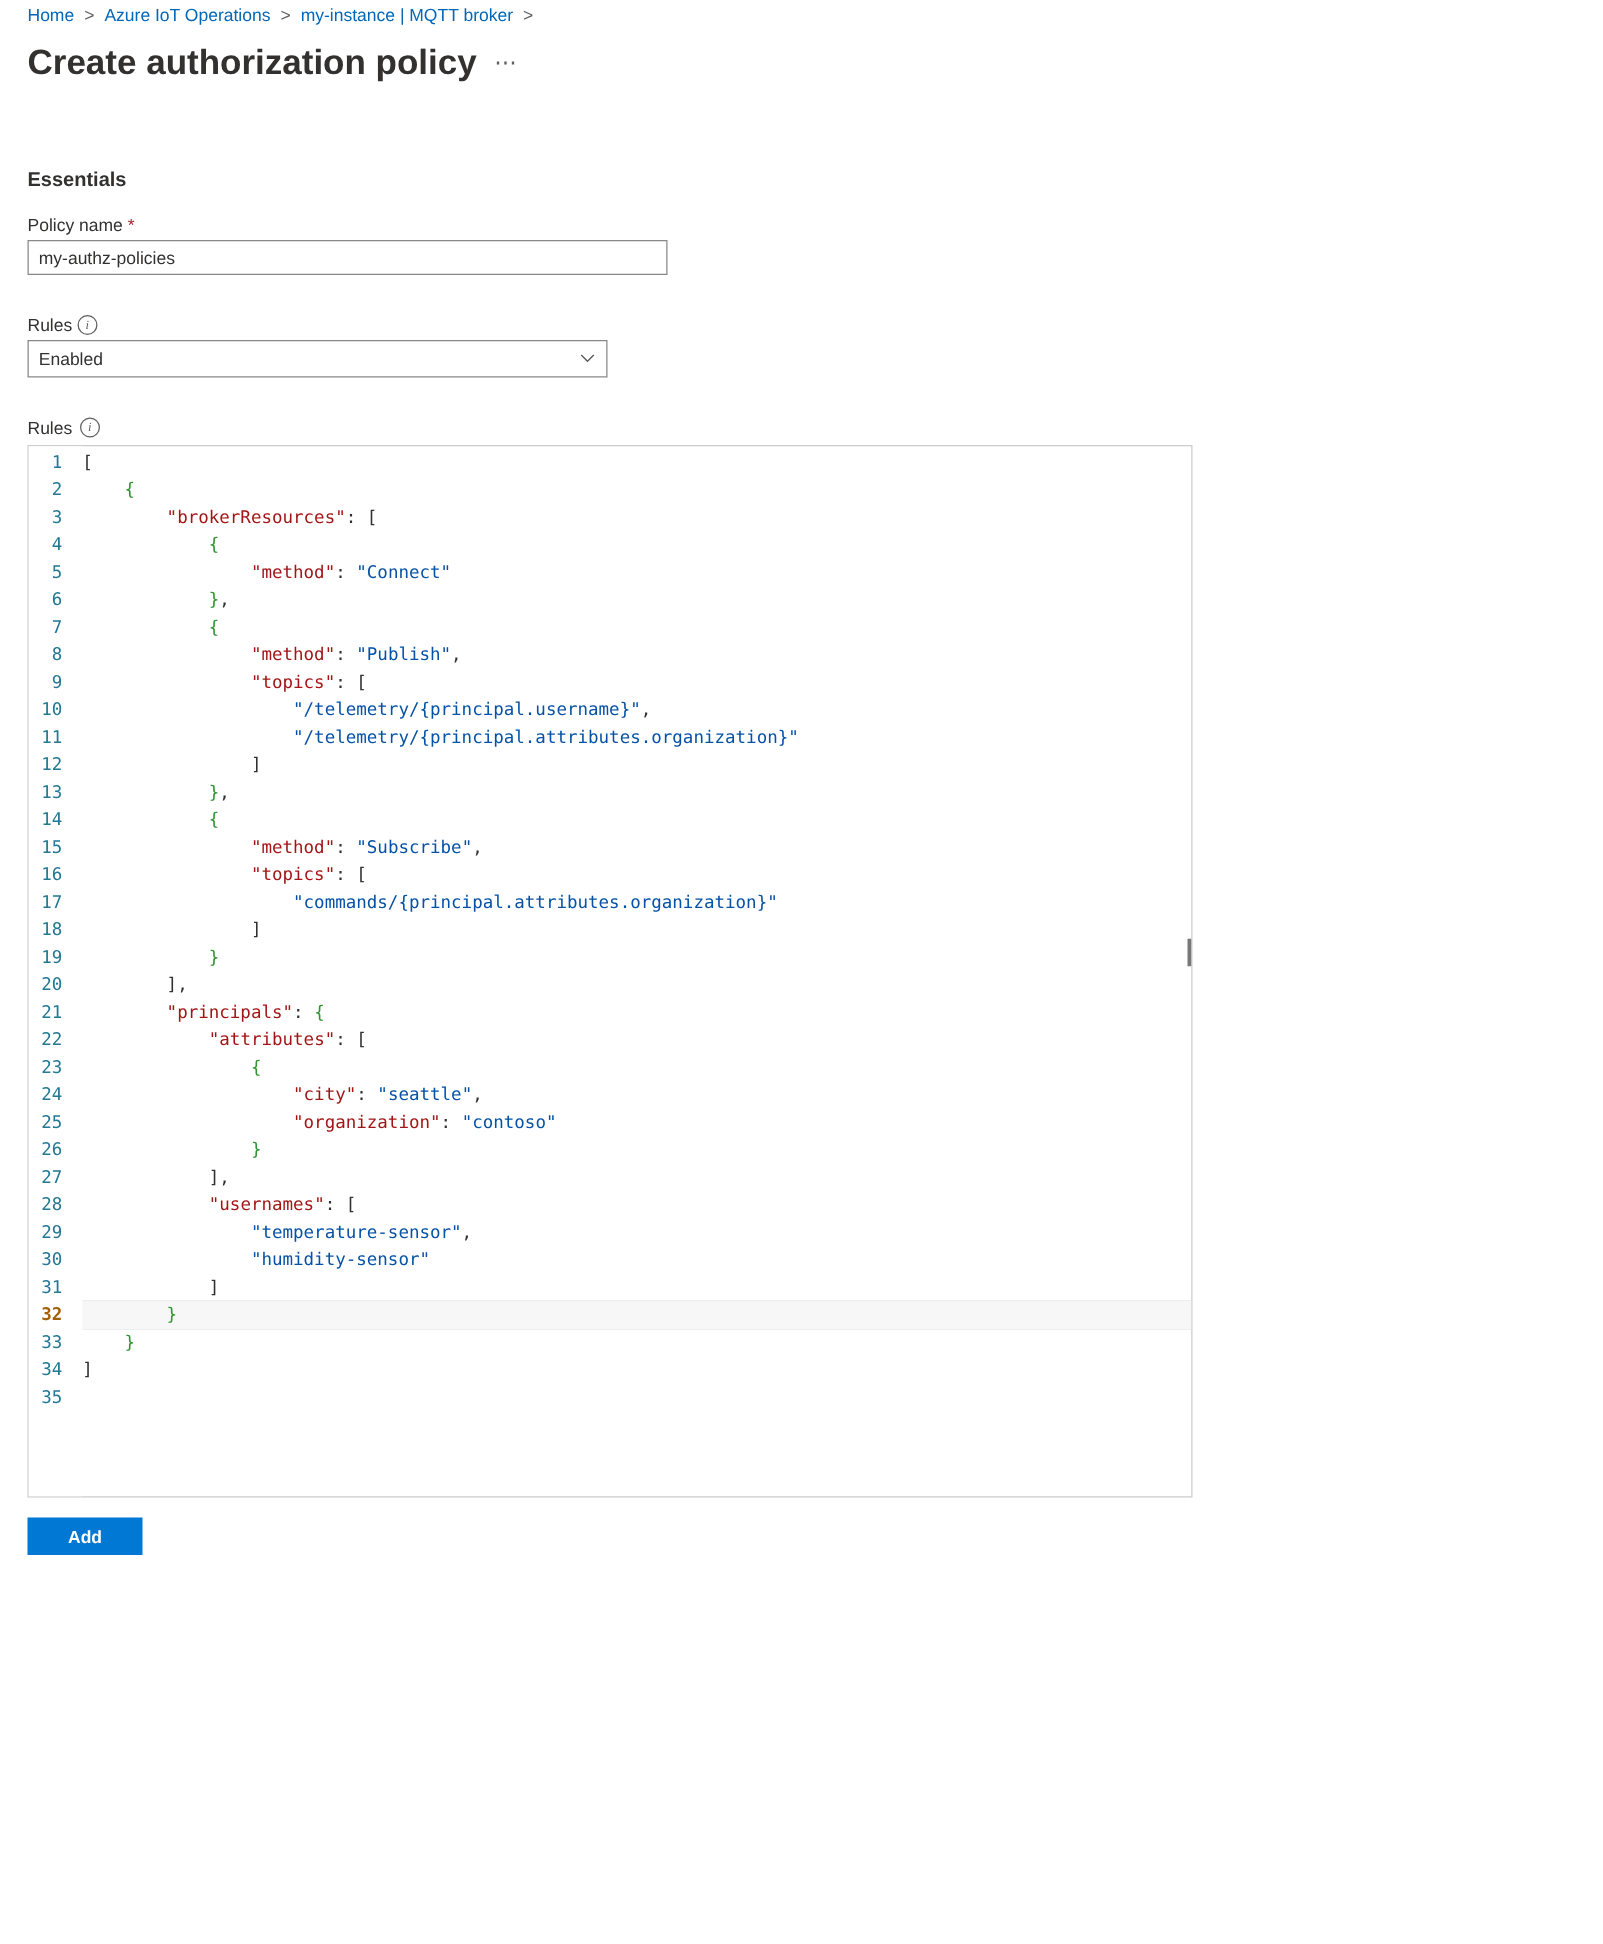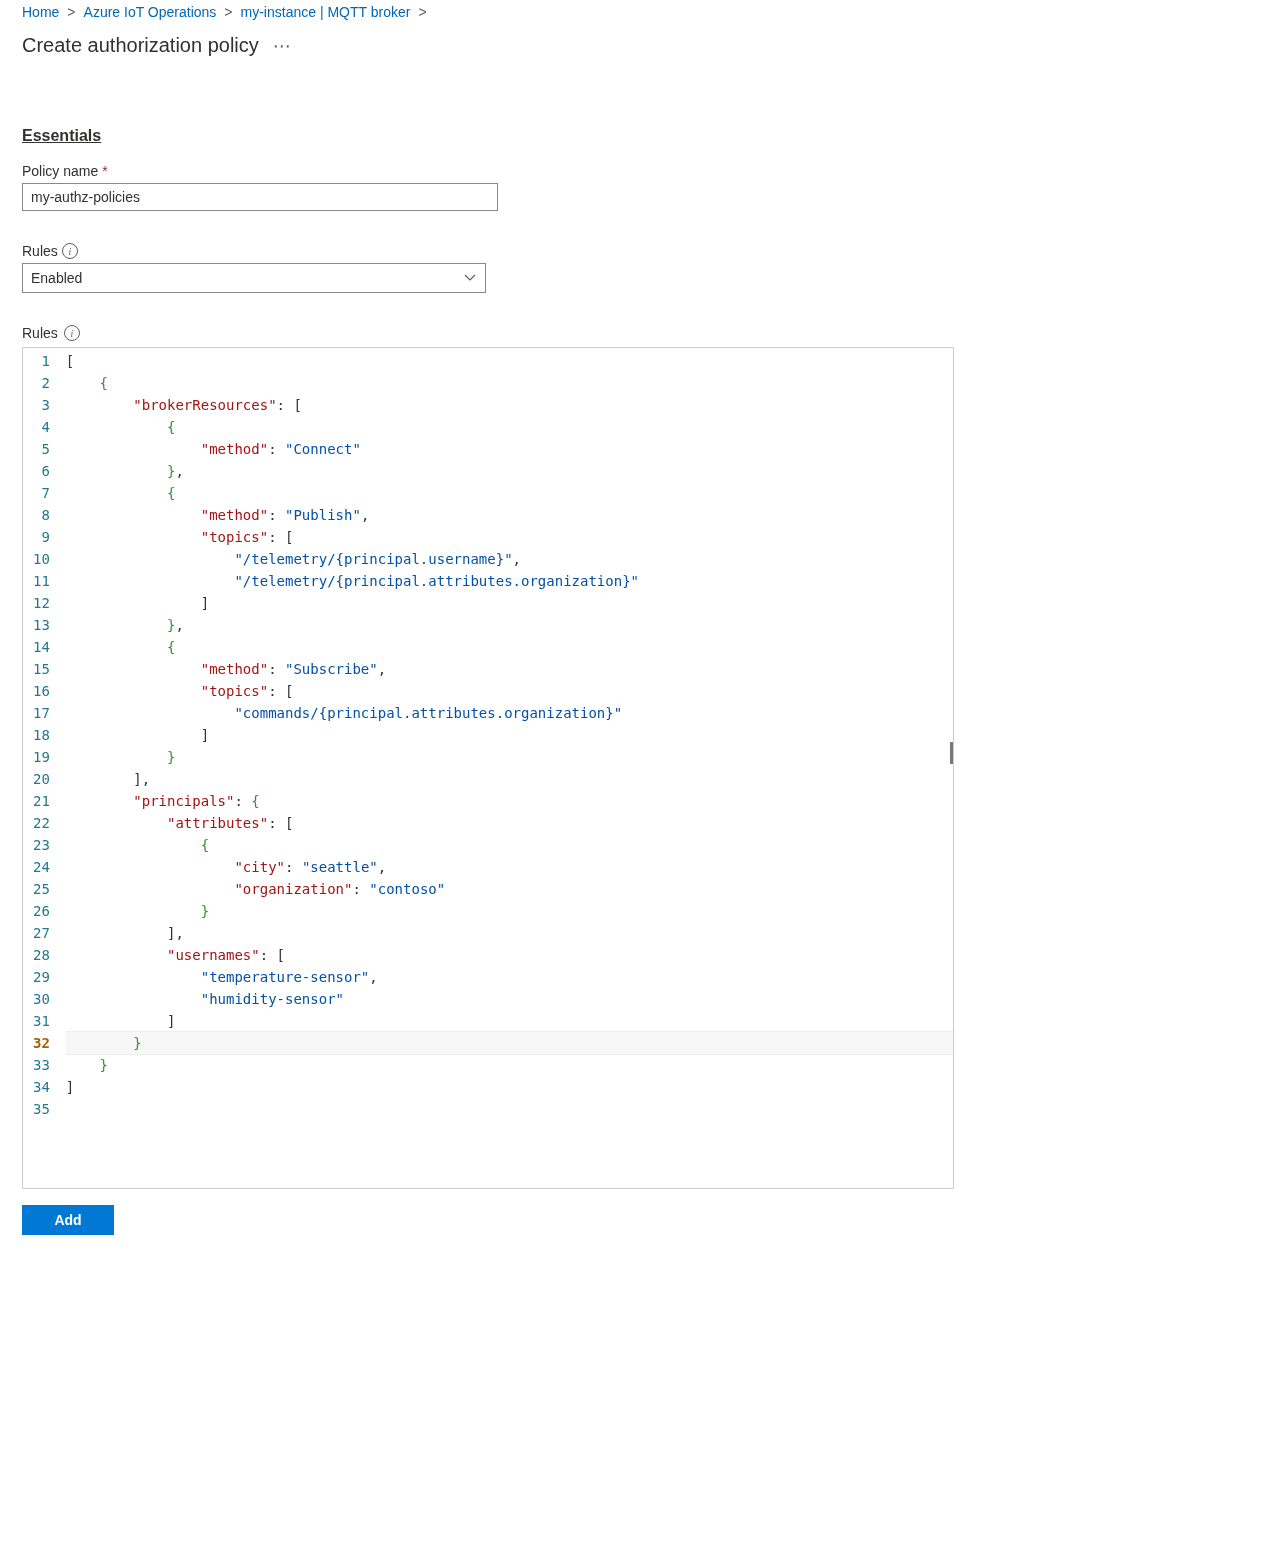--- a/index.html
+++ b/index.html
@@ -14,29 +14,29 @@
     --brace: #319331;
   }
   html,body {margin:0;padding:0;font-family:"Segoe UI",Arial,sans-serif;color:var(--text);background:#fff;}
   .page {width:1282px;padding:4px 22px 30px 22px;box-sizing:border-box;}
   
   .breadcrumb {font-size:14px;color:#323130;display:flex;align-items:center;gap:8px;flex-wrap:wrap;}
   .breadcrumb a {color:var(--link);text-decoration:none;cursor:pointer;}
   .breadcrumb-sep {color:#605e5c;}
   
   .title-row {display:flex;align-items:center;gap:14px;margin-top:14px;}
-  .page-title {font-size:20px;font-weight:400;margin:0;}
+  .page-title {font-size:28px;font-weight:700;margin:0;}
   .more-icon {font-size:18px;color:#605e5c;cursor:pointer;line-height:1;}
   
   .section {margin-top:70px;}
-  .section h3 {font-size:16px;font-weight:600;margin:0 0 18px 0;text-decoration:underline;}
+  .section h3 {font-size:16px;font-weight:600;margin:0 0 18px 0;}
   .field-label {font-size:14px;margin-bottom:4px;display:flex;align-items:center;gap:4px;}
   .req {color:#a4262c;}
   .info-icon {display:inline-flex;width:14px;height:14px;border:1px solid #605e5c;border-radius:50%;align-items:center;justify-content:center;font-size:10px;font-style:italic;font-family:Georgia,serif;color:#605e5c;cursor:default;}
-  .text-input {width:476px;height:28px;box-sizing:border-box;border:1px solid var(--border);padding:0 8px;font-size:14px;font-family:inherit;color:var(--text);}
+  .text-input {width:512px;height:28px;box-sizing:border-box;border:1px solid var(--border);padding:0 8px;font-size:14px;font-family:inherit;color:var(--text);}
   .select-wrap {position:relative;width:464px;}
   .select {width:100%;height:30px;box-sizing:border-box;border:1px solid var(--border);padding:0 43px 0 8px;font-size:14px;display:flex;align-items:center;cursor:pointer;background:#fff;}
   .select-caret {position:absolute;right:10px;top:50%;transform:translateY(-50%);pointer-events:none;}
   .select-caret svg{display:block;}
   .field-block {margin-bottom:32px;}
   
   .rules-label {font-size:14px;margin-bottom:6px;display:flex;align-items:center;gap:6px;}
   .editor {border:1px solid var(--border-light);width:930px;position:relative;font-family:Menlo,Consolas,monospace;font-size:14px;line-height:22px;}
   .editor-inner {display:flex;}
   .gutter {background:#fff;color:#237893;text-align:right;padding:2px 16px 2px 10px;user-select:none;}

